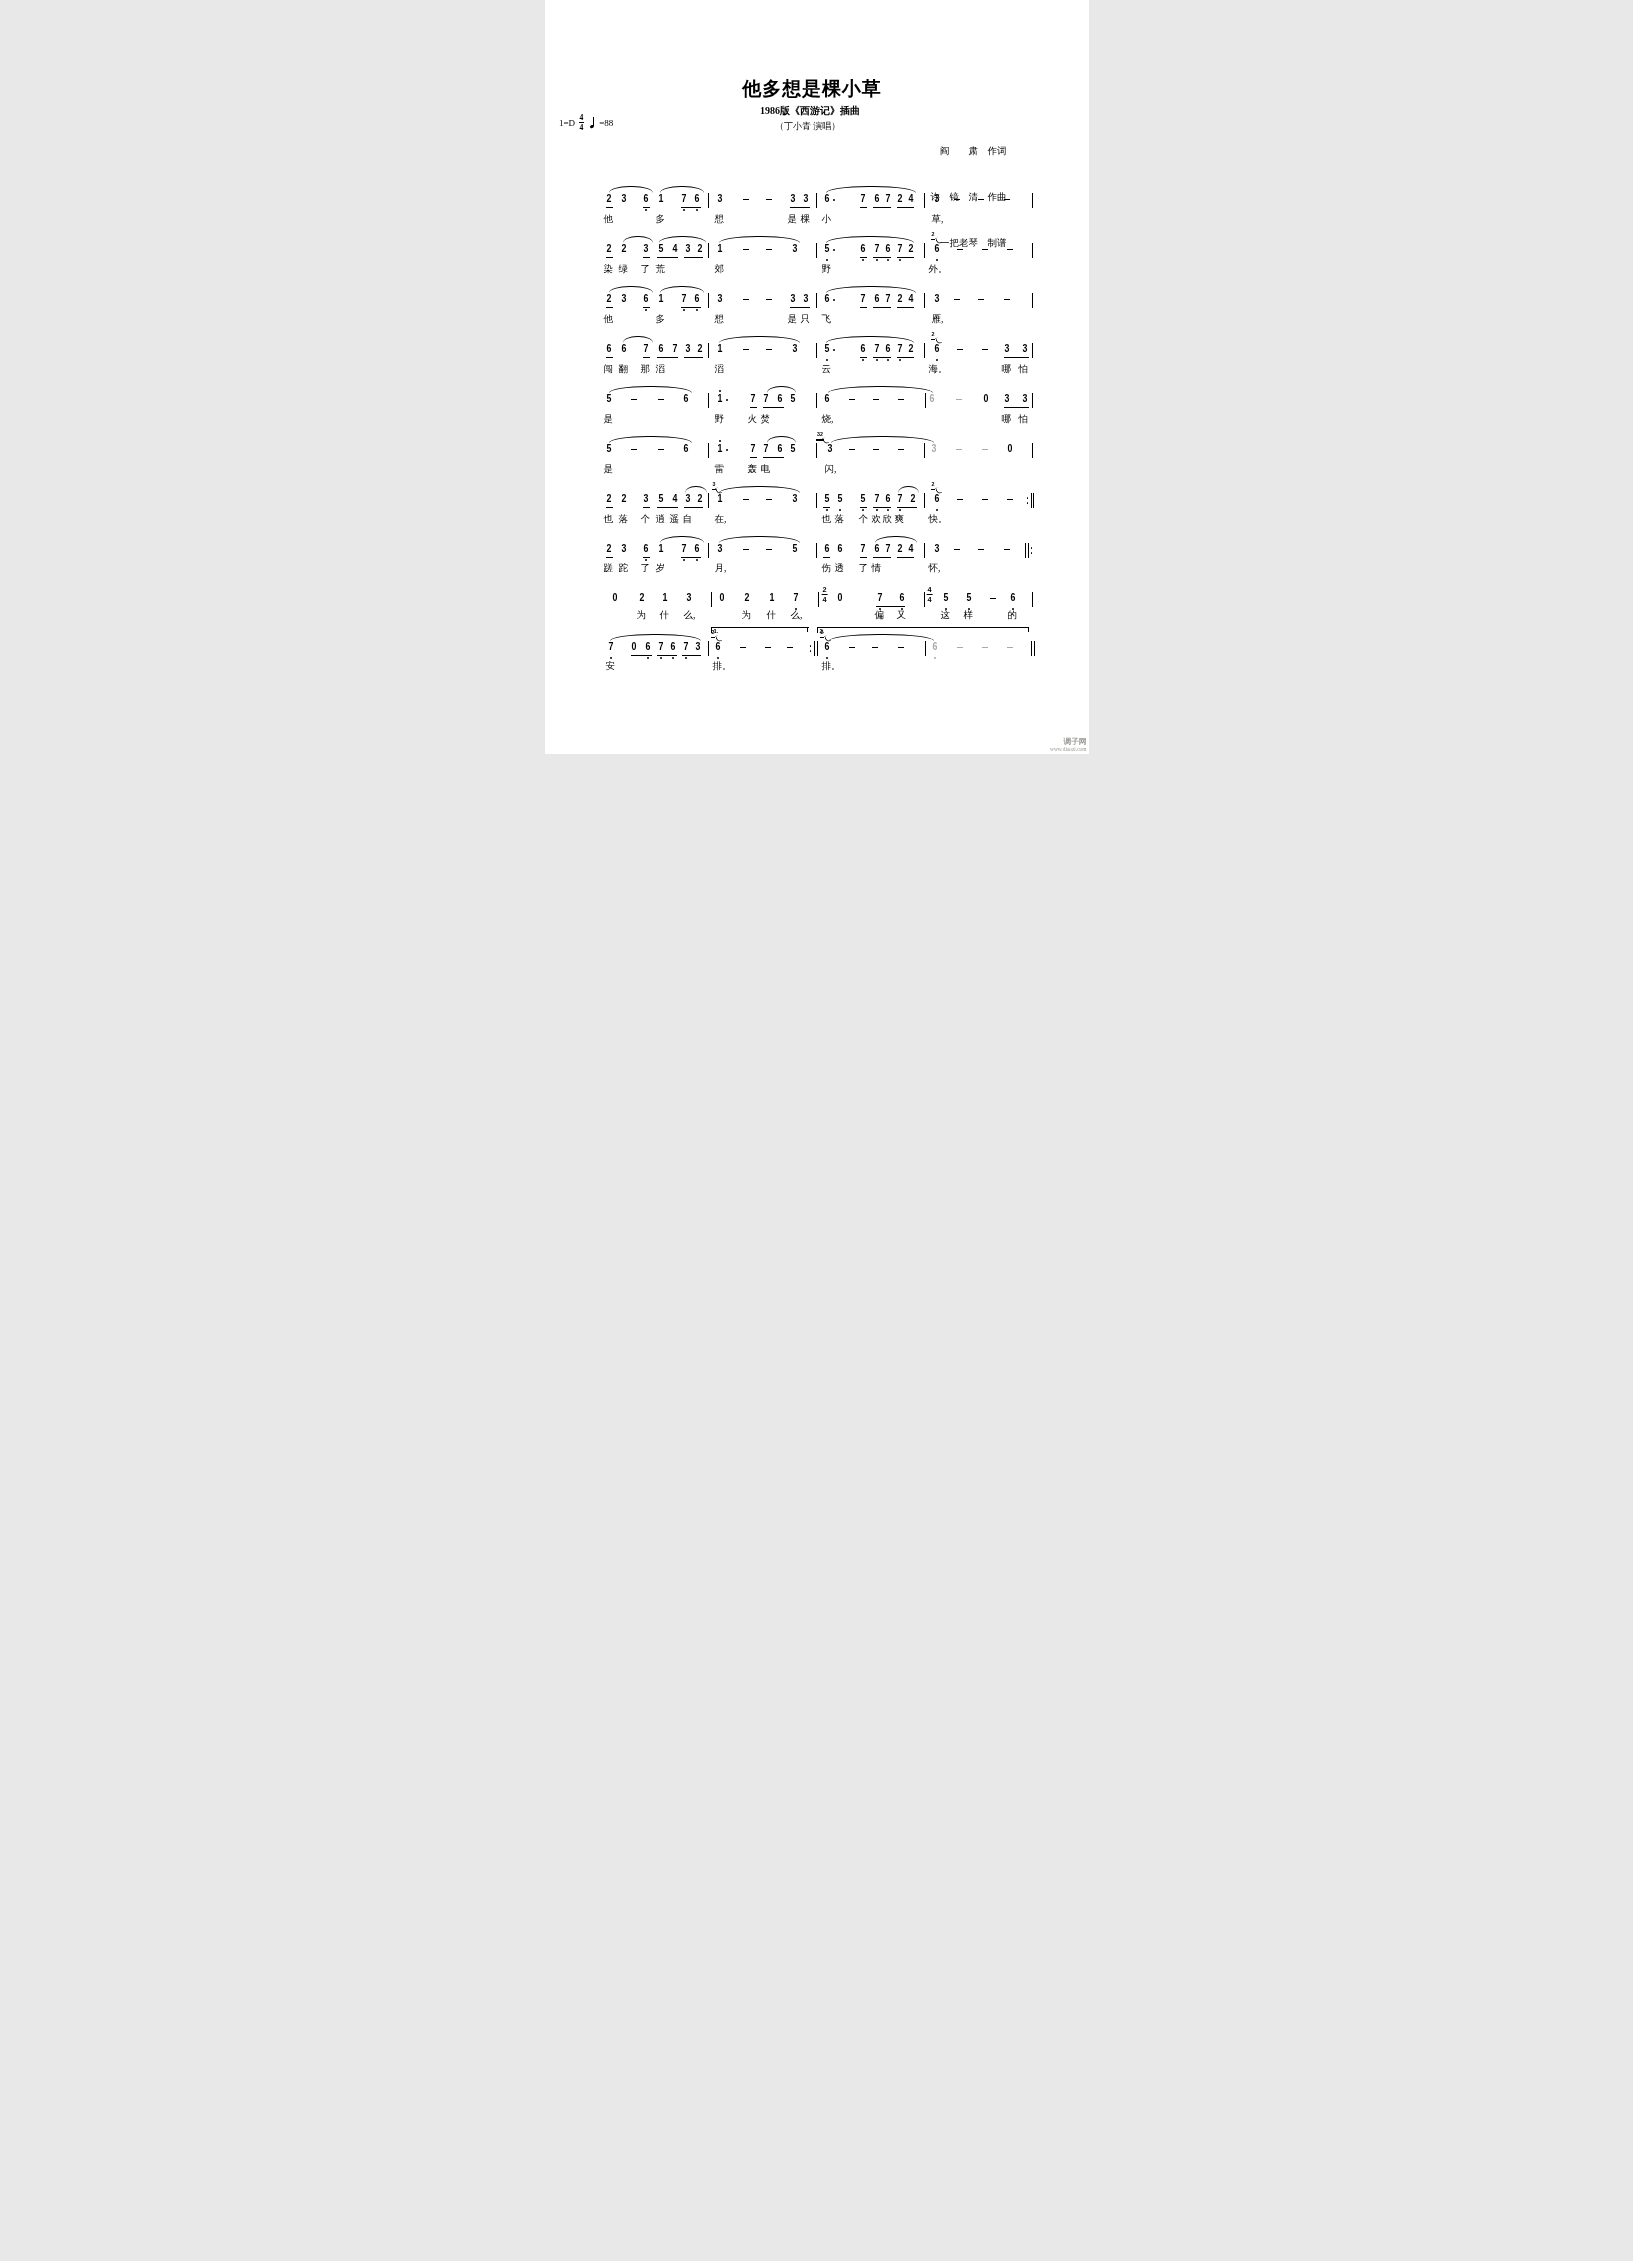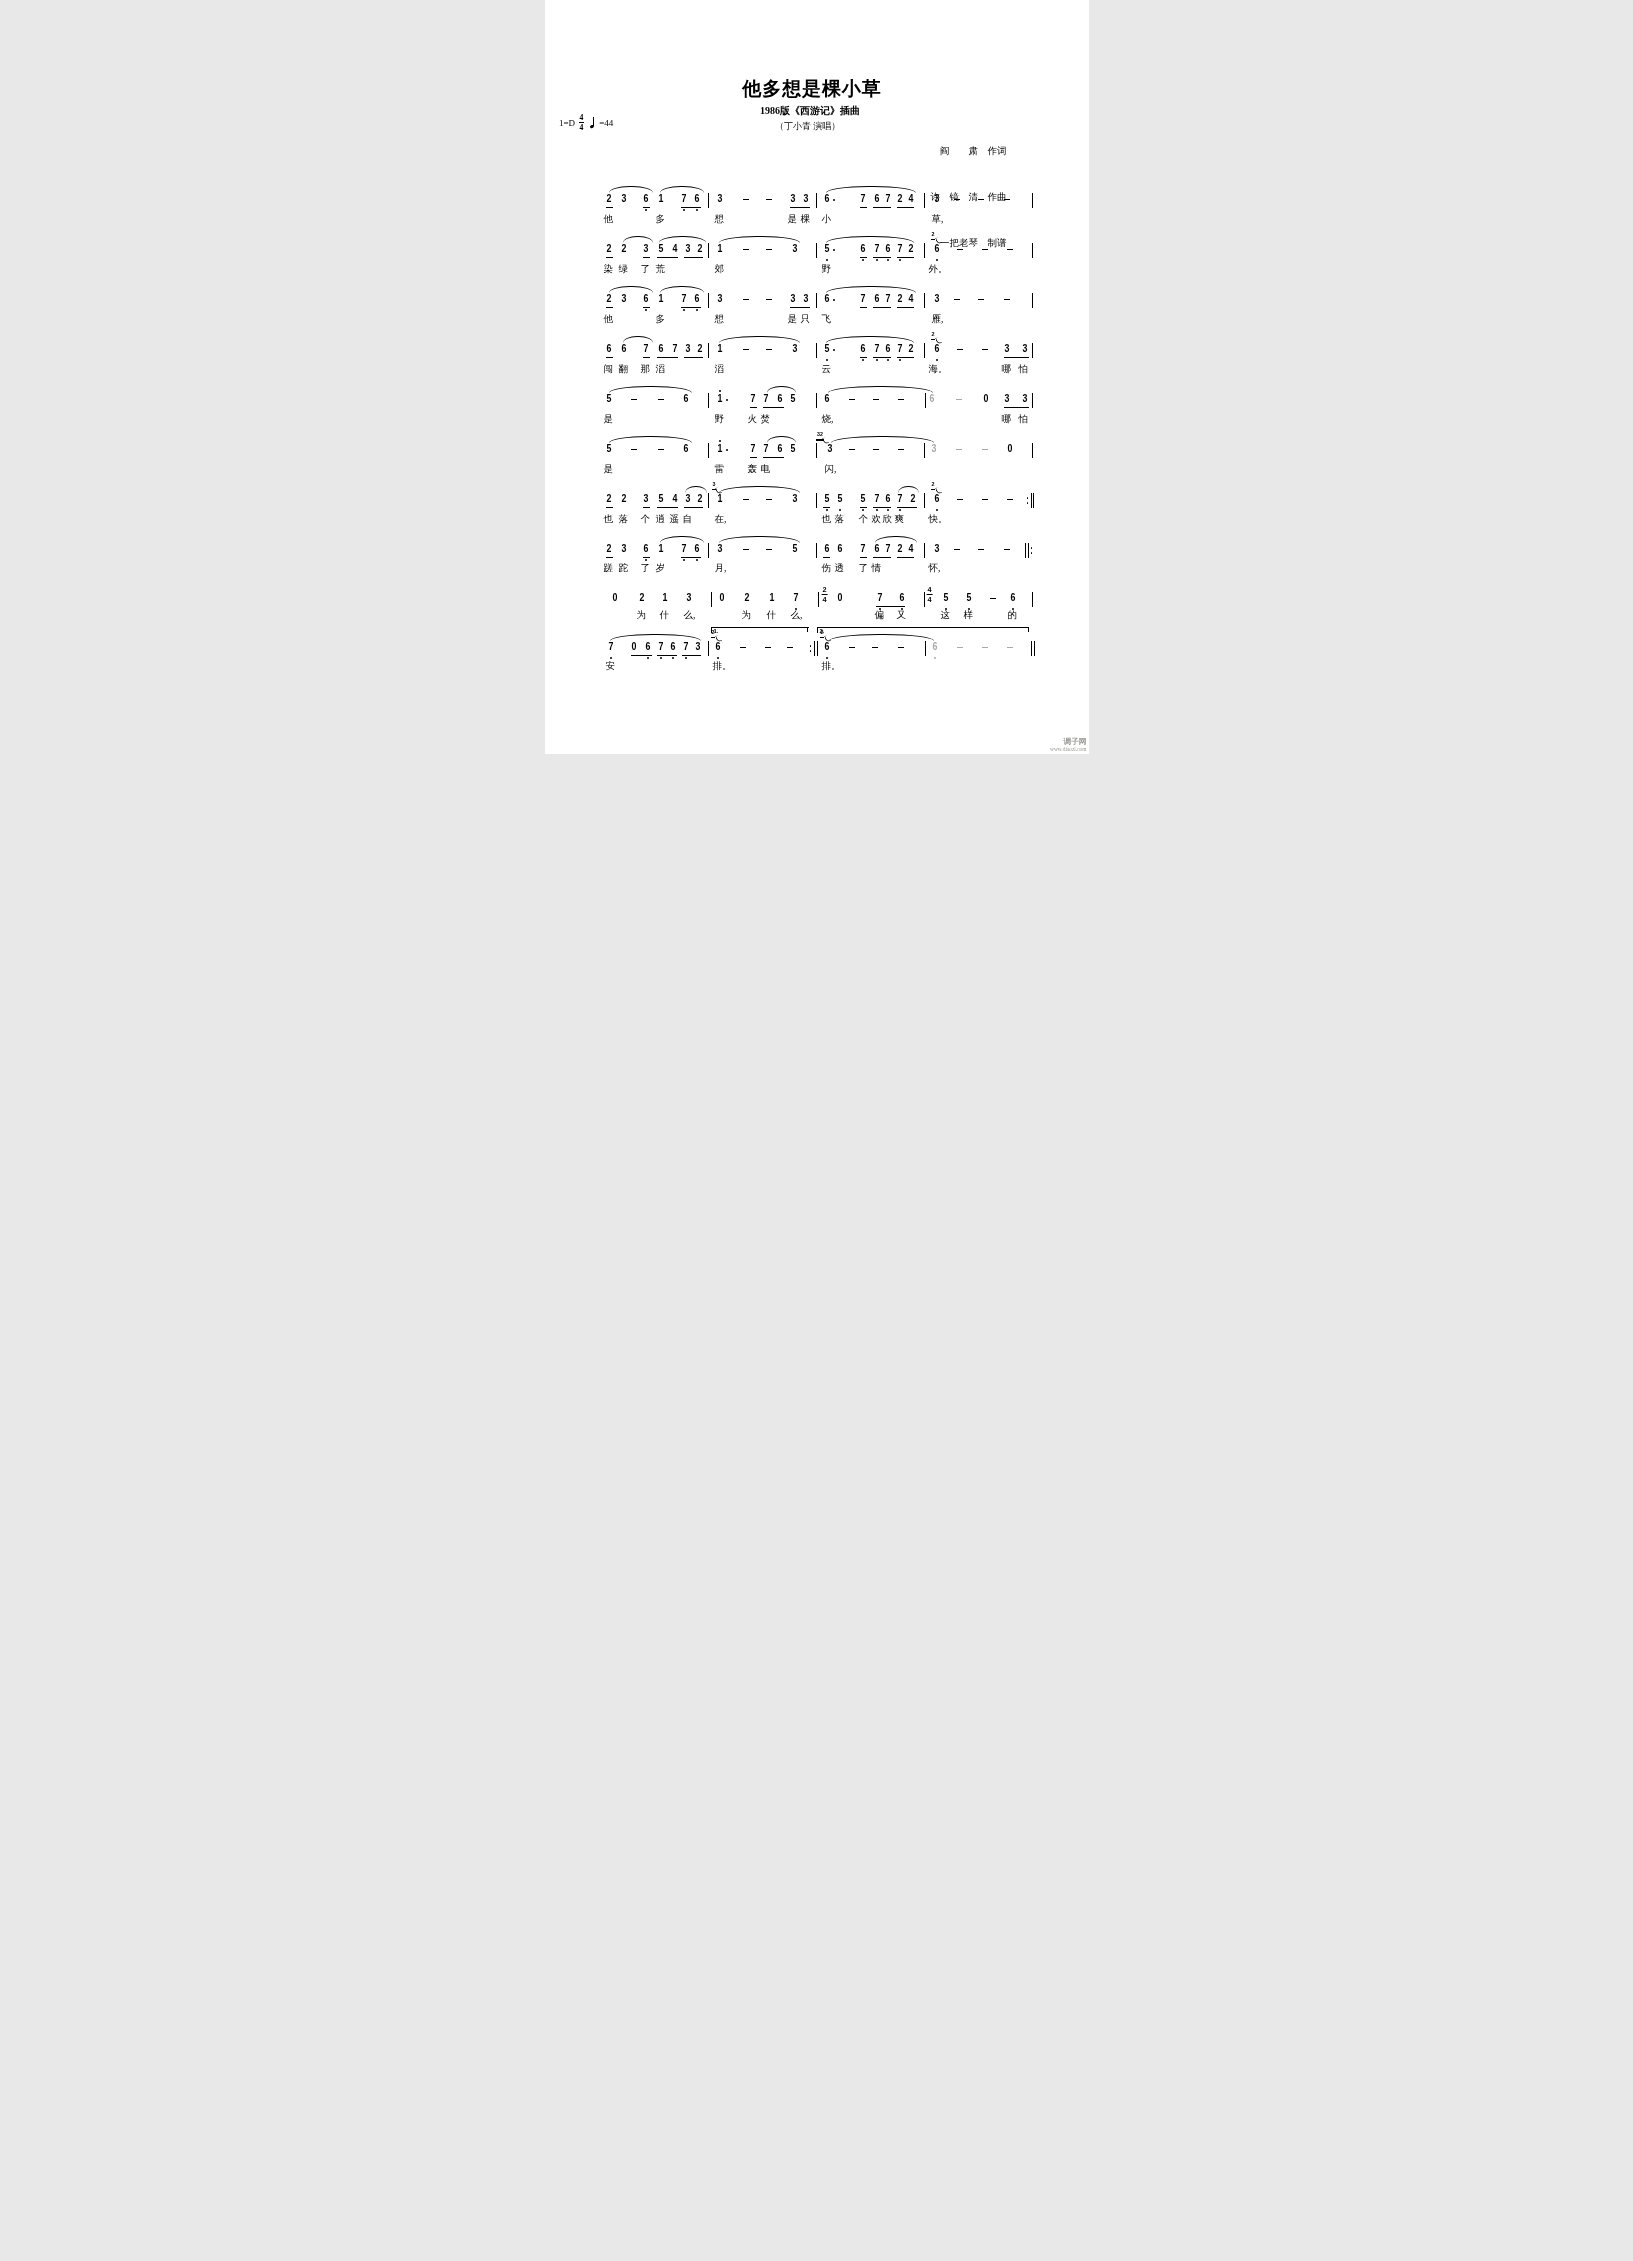--- a/index.html
+++ b/index.html
@@ -69,21 +69,21 @@
   <div class="keysig">
     <span>1=D</span>
     <span class="frac">
       <span class="num">4</span>
       <span class="den">4</span>
     </span>
     <span class="qnote">
         <span class="nh"></span>
         <span class="st"></span>
       </span>
-    <span>=44</span>
+    <span>=88</span>
   </div>
 
   <div class="credits">
     <div>阎　　肃　作词</div>
     <div>许　镜　清　作曲</div>
     <div>一把老琴　制谱</div>
   </div>
 
   <div id="score">
       <div class="mline" style="top: 194px;">

